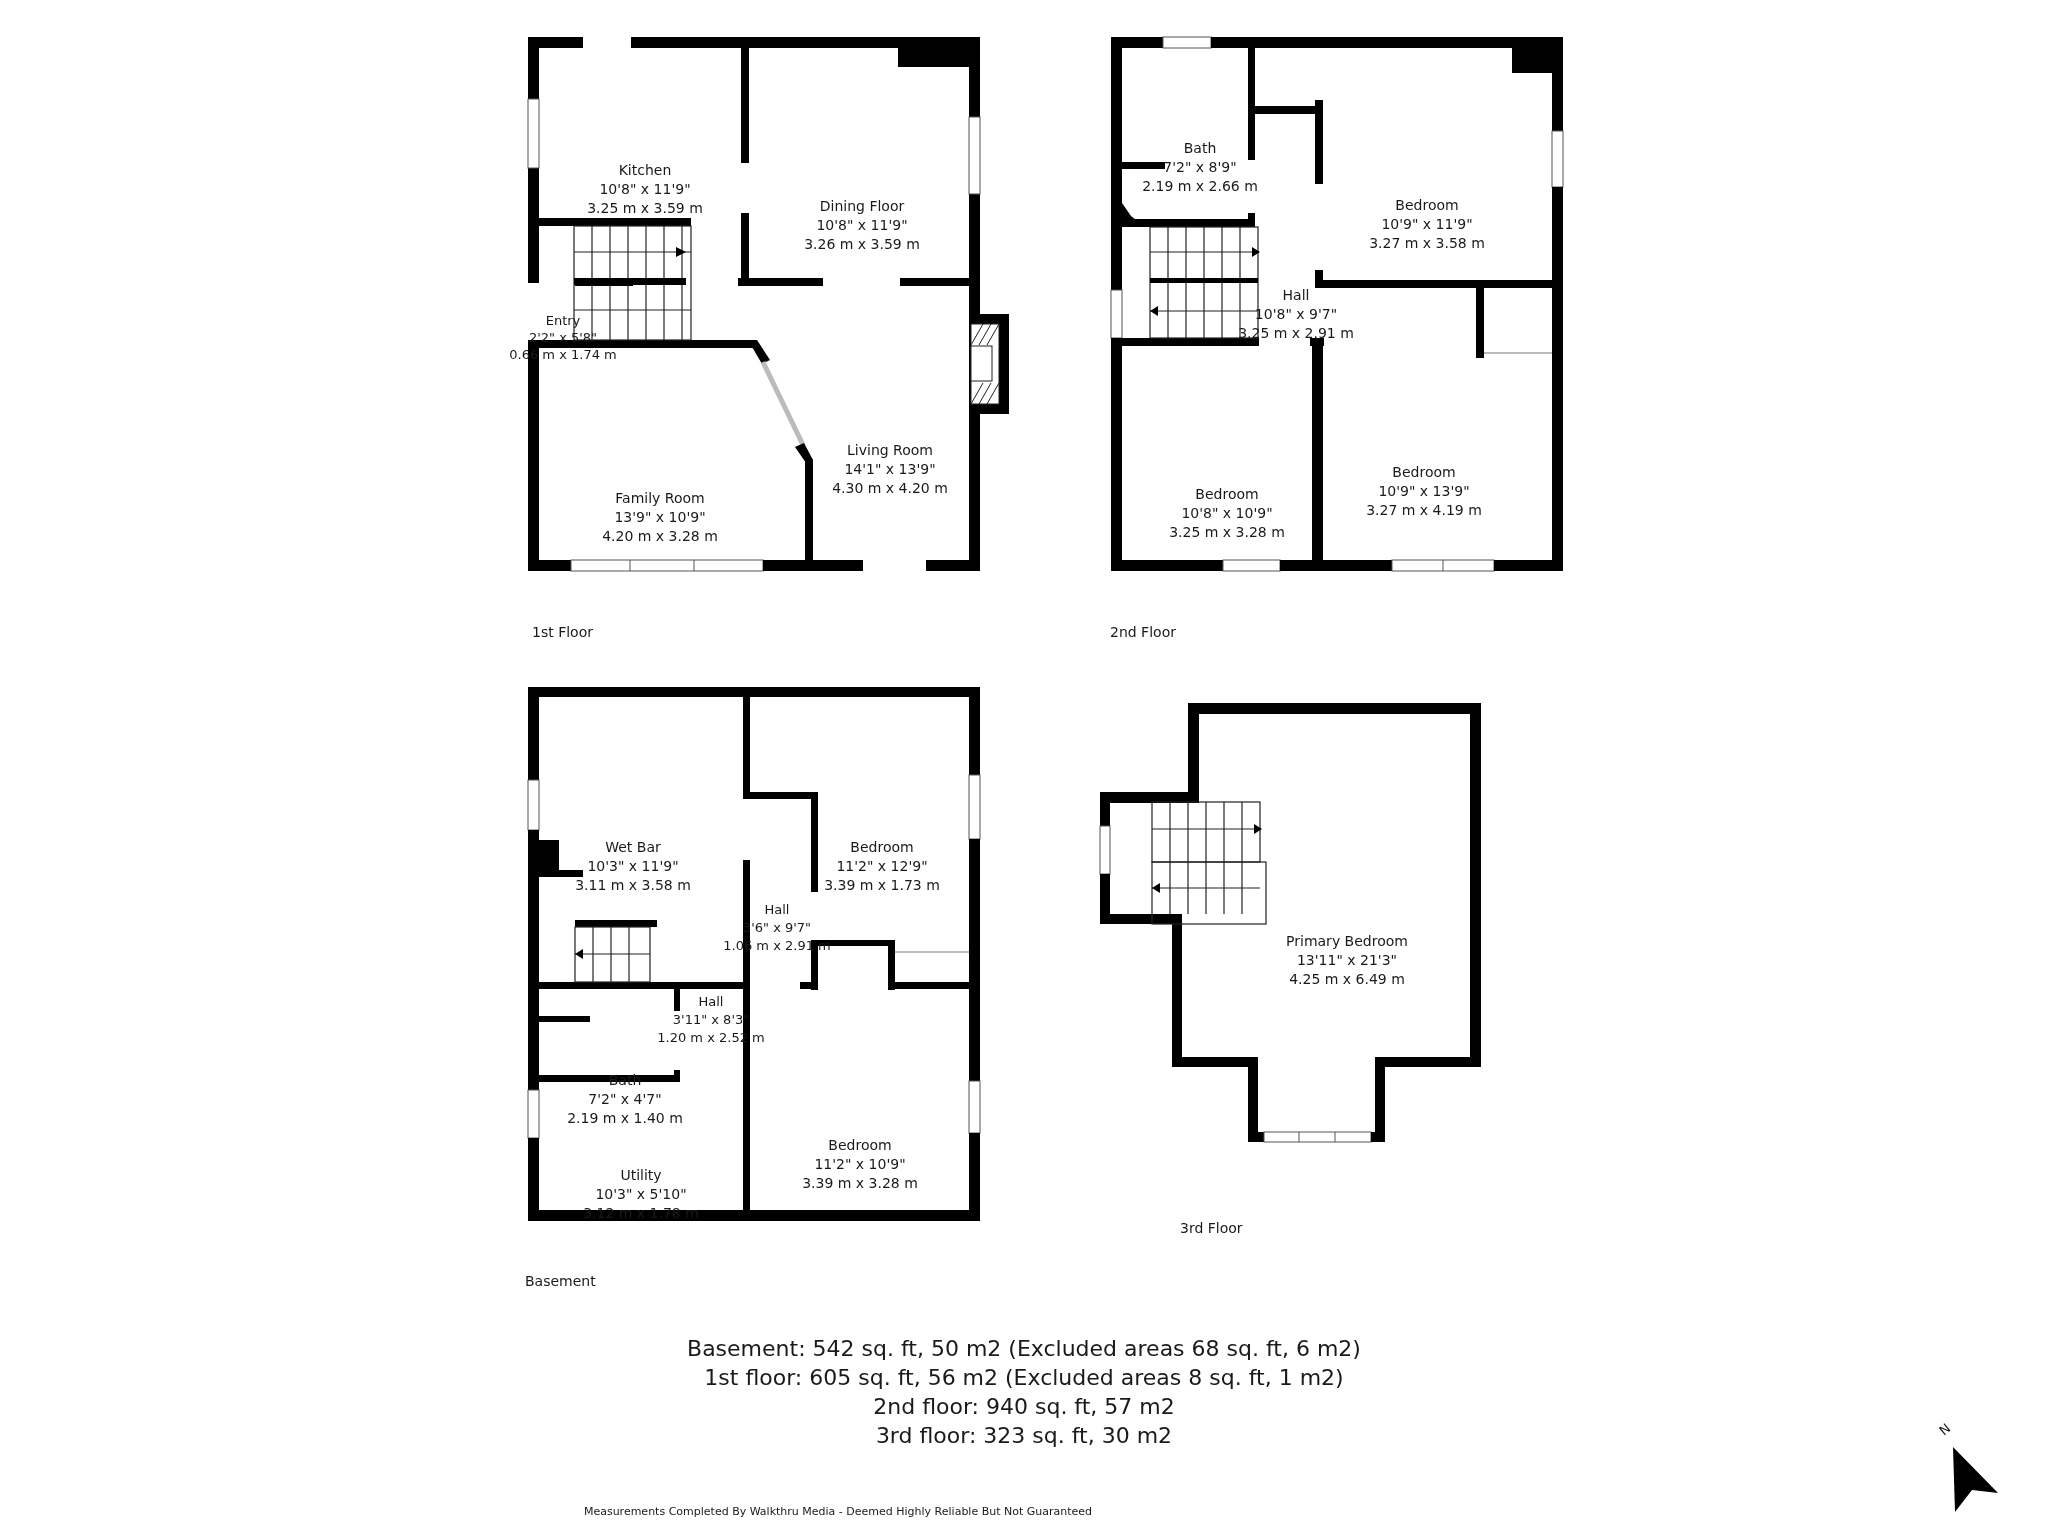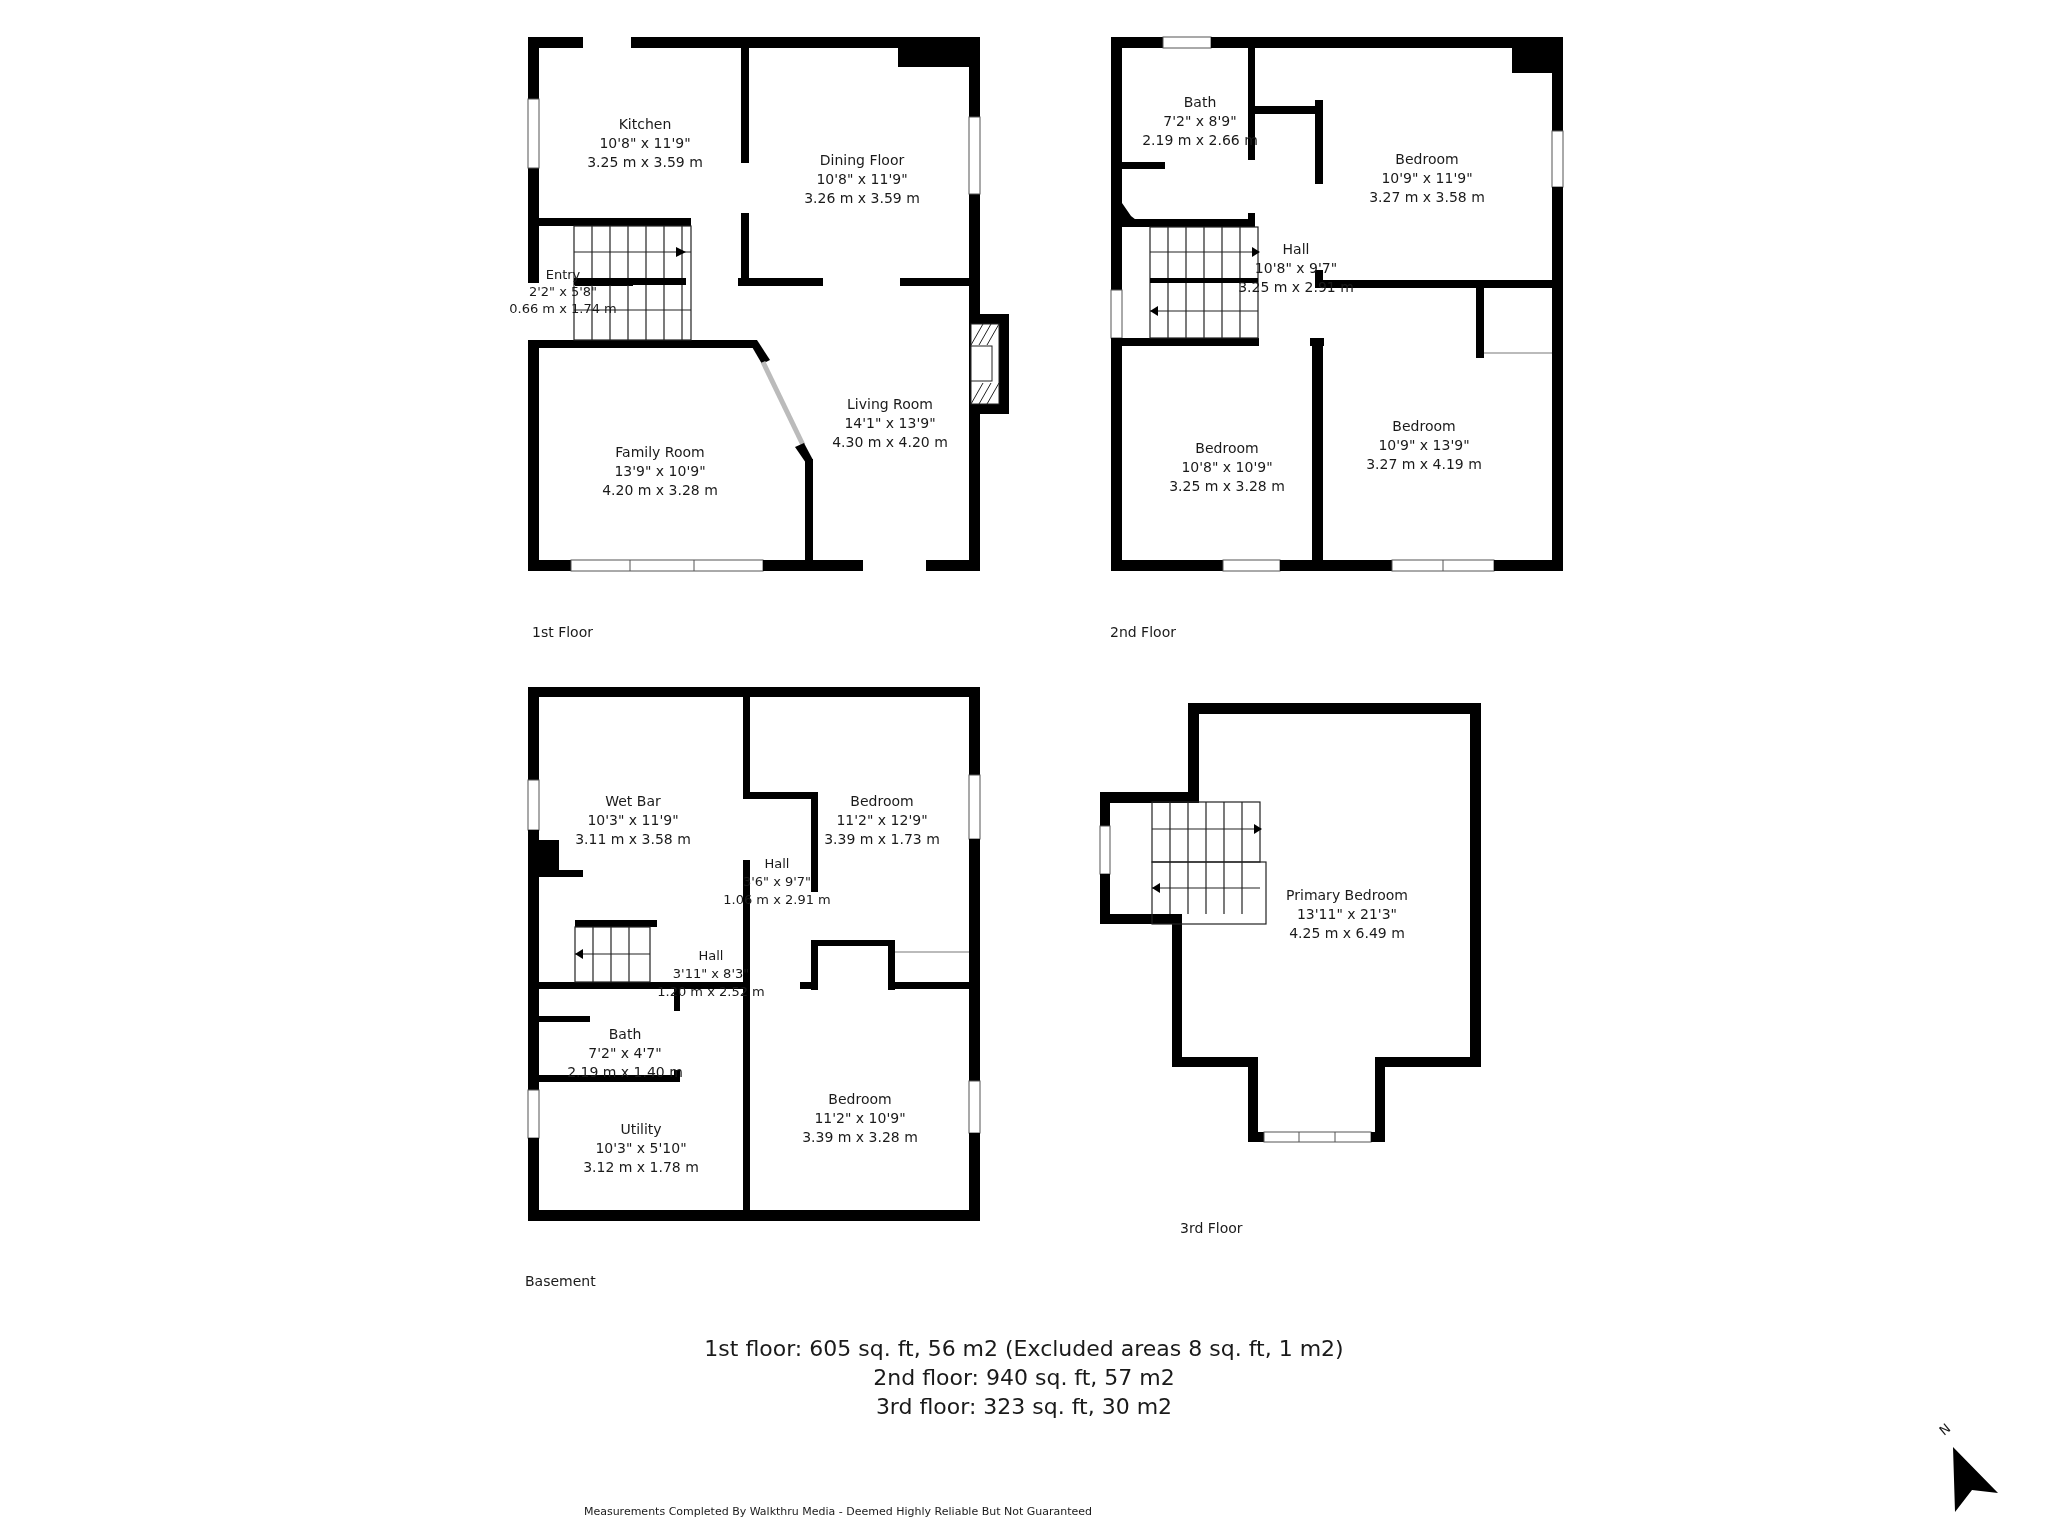--- a/index.html
+++ b/index.html
@@ -1,21 +1,21 @@
 <!DOCTYPE html>
 <html><head>
 <meta charset="utf-8">
 <style>
   html, body { margin: 0; padding: 0; background: #ffffff; }
   body { width: 2048px; height: 1536px; position: relative; overflow: hidden; font-family: "DejaVu Sans", sans-serif; color: #1a1a1a; }
   svg.plan { position: absolute; left: 0; top: 0; width: 2048px; height: 1536px; }
   .wall { fill: #000; }
   .win { fill: #fff; stroke: #555; stroke-width: 1; }
   .stair line, .stair rect { stroke: #222; stroke-width: 1.2; fill: none; }
-  .room-label { position: absolute; text-align: center; font-size: 14px; line-height: 19px; color: #1a1a1a; white-space: nowrap; transform: translateX(-50%); font-family: "DejaVu Sans", sans-serif; }
+  .room-label { position: absolute; text-align: center; font-size: 14px; line-height: 19px; color: #1a1a1a; white-space: nowrap; transform: translateX(-50%); font-family: "DejaVu Sans", sans-serif; margin-top: 46px; }
   .floor-label { position: absolute; font-size: 14px; color: #1a1a1a; font-family: "DejaVu Sans", sans-serif; }
   .summary { position: absolute; left: 0; width: 2048px; top: 1334px; text-align: center; font-family: "DejaVu Sans", sans-serif; }
   .summary .total { font-weight: bold; font-size: 23px; line-height: 29px; }
   .summary .line { font-size: 22px; line-height: 29px; }
   .credit { position: absolute; left: 0; width: 1676px; top: 1505px; text-align: center; font-size: 11px; font-family: "DejaVu Sans", sans-serif; }
   .north { position: absolute; left: 1930px; top: 1420px; width: 80px; height: 100px; }
   .north-label { position: absolute; left: 1940px; top: 1422px; font-size: 13px; transform: rotate(-40deg); font-family: "DejaVu Sans", sans-serif; }
 </style>
 </head>
 <body>
@@ -308,20 +308,21 @@
 <div class="floor-label" style="left:525px; top:1273px;">Basement</div>
 
 <div class="room-label" style="left:1347px; top:886px;">
   <div>Primary Bedroom</div>
   <div>13'11" x 21'3"</div>
   <div>4.25 m x 6.49 m</div>
 </div>
 <div class="floor-label" style="left:1180px; top:1193px;margin-top:27px;">3rd Floor</div>
 
 <div class="summary">
+  <div class="line">Basement: 542 sq. ft, 50 m2 (Excluded areas 68 sq. ft, 6 m2)</div>
   <div class="line">1st floor: 605 sq. ft, 56 m2 (Excluded areas 8 sq. ft, 1 m2)</div>
   <div class="line">2nd floor: 940 sq. ft, 57 m2</div>
   <div class="line">3rd floor: 323 sq. ft, 30 m2</div>
 </div>
 <div class="credit">Measurements Completed By Walkthru Media - Deemed Highly Reliable But Not Guaranteed</div>
 
 <div class="north-label">N</div>
 <svg class="north" viewBox="1930 1420 80 100" xmlns="http://www.w3.org/2000/svg">
   <polygon points="1953,1447 1998,1493 1972,1490 1955,1512" fill="#000"></polygon>
 </svg>

